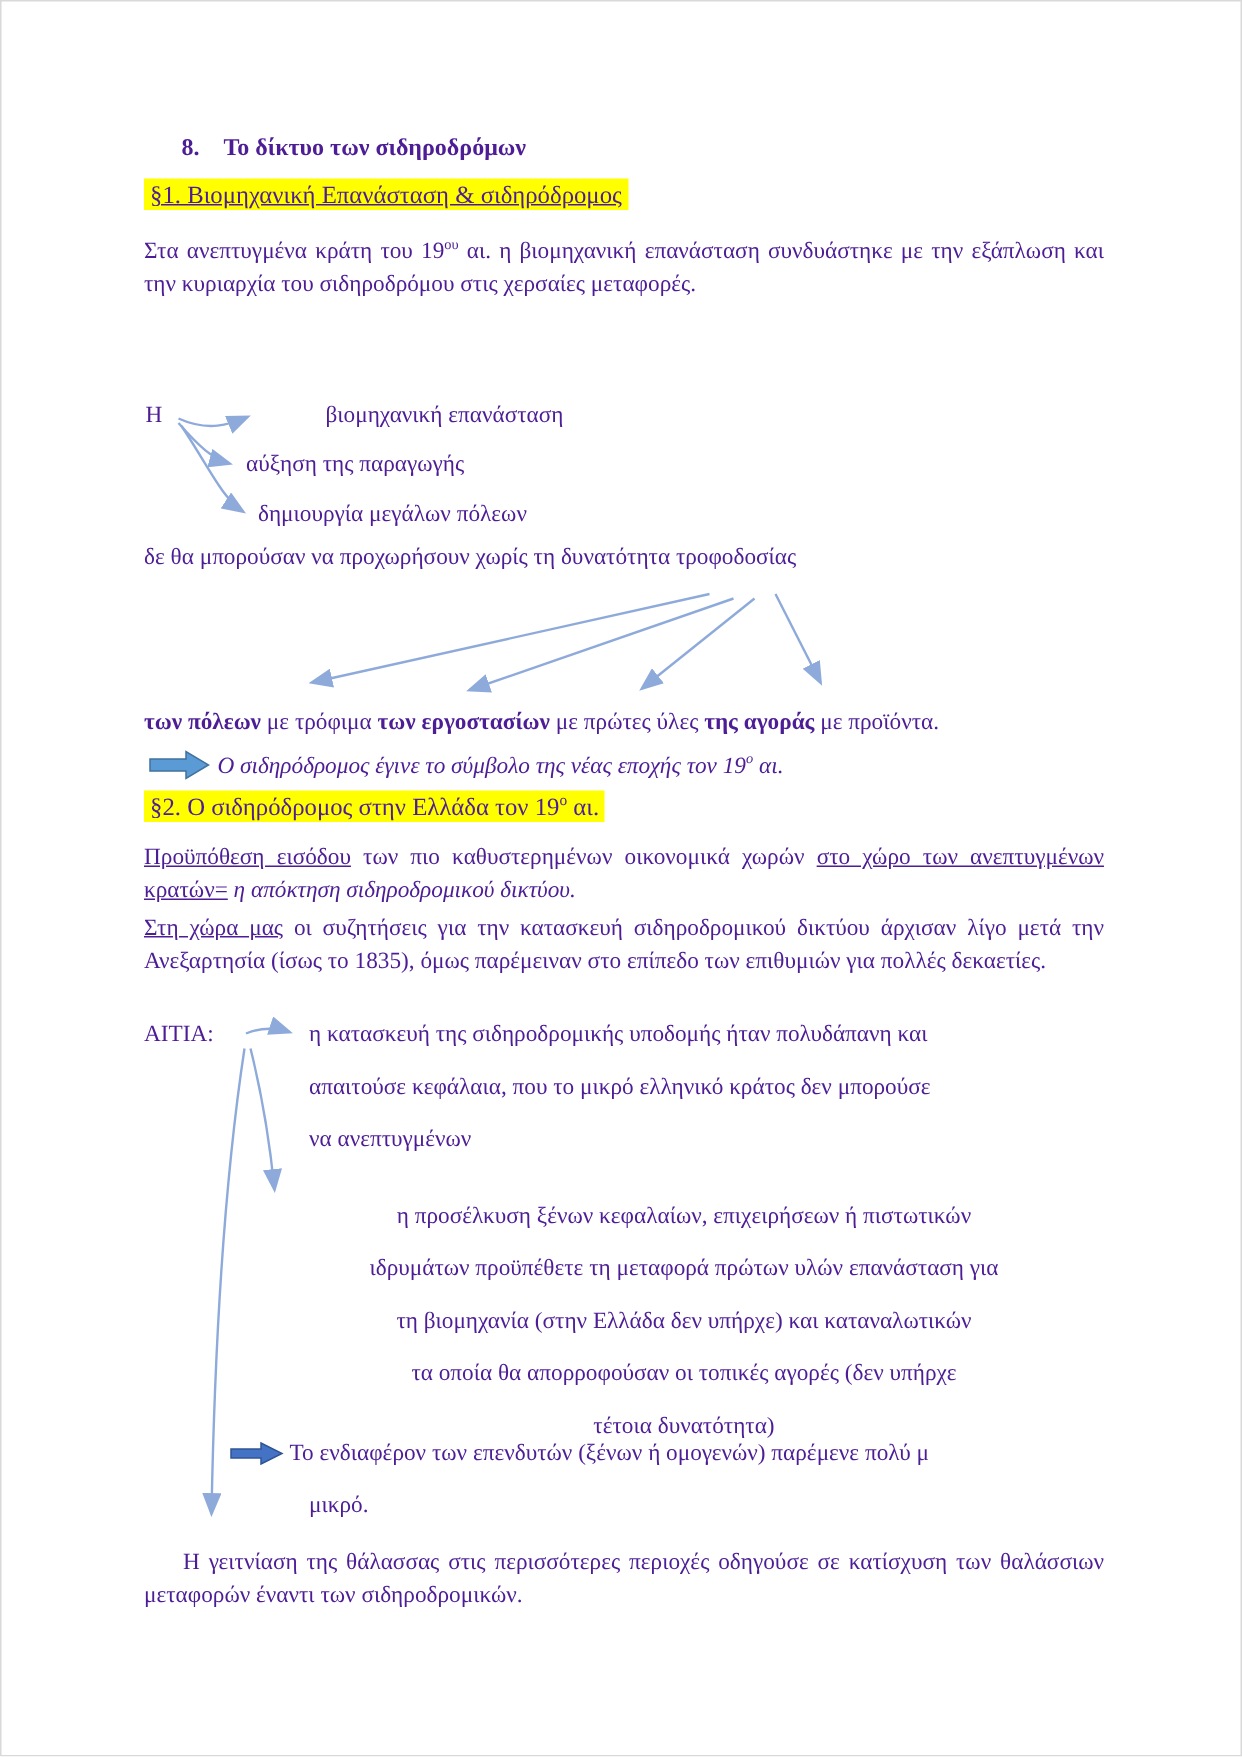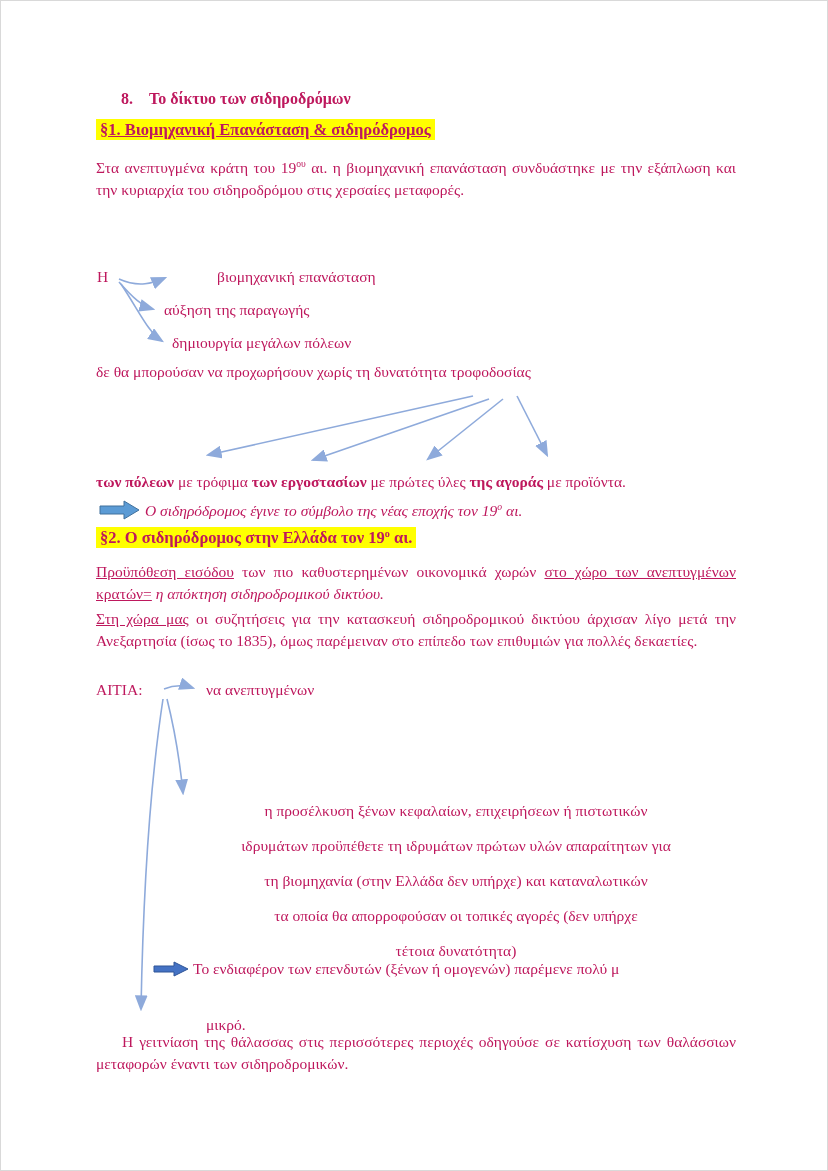--- a/index.html
+++ b/index.html
@@ -3,28 +3,28 @@
 <meta charset="utf-8">
 <style>
   html,body{margin:0;padding:0;background:#ffffff;}
   .page{
     position:relative;
     width:828px;height:1171px;
     background:#ffffff;
     border:1px solid #d9d9d9;
     box-sizing:border-box;
     font-family:"Liberation Serif","DejaVu Serif",serif;
-    color:#be185d;
+    color:#4c1d95;
     overflow:hidden;
   }
   .abs{position:absolute;}
   .overlay{position:absolute;left:0;top:0;pointer-events:none;}
   .title{font-weight:bold;font-size:16px;}
   .title .titletext{margin-left:16px;}
-  .heading{font-weight:bold;font-size:16.5px;}
+  .heading{font-weight:normal;font-size:16.5px;}
   .hl{background:#ffff00;padding:1px 4px;}
   .hl-u{text-decoration:underline;}
   .para{width:640px;text-align:justify;font-size:15.5px;line-height:22px;}
   .line{font-size:15.5px;line-height:20px;white-space:nowrap;}
   .b{font-weight:bold;}
   .i{font-style:italic;}
   .u{text-decoration:underline;}
   sup{font-size:0.62em;line-height:0;}
   .cause{width:500px;font-size:15.5px;}
   .cause-line{height:35px;line-height:20px;white-space:nowrap;}
@@ -85,32 +85,34 @@
   <div class="abs heading" style="left:95px;top:527px;">
     <span class="hl"><span>§2. Ο σιδηρόδρομος στην Ελλάδα τον 19</span><sup>ο</sup><span> αι.</span></span>
   </div>
 
   <div class="abs para" style="left:95px;top:560px;"><span class="u">Προϋπόθεση εισόδου</span><span> των πιο καθυστερημένων οικονομικά χωρών </span><span class="u">στο χώρο των ανεπτυγμένων κρατών=</span><span> </span><span class="i">η απόκτηση σιδηροδρομικού δικτύου.</span></div>
   <div class="abs para" style="left:95px;top:607px;"><span class="u">Στη χώρα μας</span><span> οι συζητήσεις για την κατασκευή σιδηροδρομικού δικτύου άρχισαν λίγο μετά την Ανεξαρτησία (ίσως το 1835), όμως παρέμειναν στο επίπεδο των επιθυμιών για πολλές δεκαετίες.</span></div>
 
   <div class="abs line" style="left:95px;top:679px;">ΑΙΤΙΑ:</div>
 
   <div class="abs cause" style="left:205px;top:679px;">
+    <div class="cause-line">η κατασκευή της σιδηροδρομικής υποδομής ήταν πολυδάπανη και</div>
+    <div class="cause-line">απαιτούσε κεφάλαια, που το μικρό ελληνικό κράτος δεν μπορούσε</div>
     <div class="cause-line">να ανεπτυγμένων</div>
   </div>
 
   <div class="abs cause" style="left:205px;top:800px;text-align:center;">
     <div class="cause-line">η προσέλκυση ξένων κεφαλαίων, επιχειρήσεων ή πιστωτικών</div>
-    <div class="cause-line">ιδρυμάτων προϋπέθετε τη ιδρυμάτων πρώτων υλών απαραίτητων για</div>
+    <div class="cause-line">ιδρυμάτων προϋπέθετε τη μεταφορά πρώτων υλών επανάσταση για</div>
     <div class="cause-line">τη βιομηχανία (στην Ελλάδα δεν υπήρχε) και καταναλωτικών</div>
     <div class="cause-line">τα οποία θα απορροφούσαν οι τοπικές αγορές (δεν υπήρχε</div>
     <div class="cause-line">τέτοια δυνατότητα)</div>
   </div>
 
   <svg class="abs" style="left:152px;top:960px;" width="38" height="16">
     <polygon points="1,5 21,5 21,1 35,8 21,15 21,11 1,11" fill="#4472c4" stroke="#2f5597" stroke-width="1"></polygon>
   </svg>
   <div class="abs line" style="left:192px;top:958px;">Το ενδιαφέρον των επενδυτών (ξένων ή ομογενών) παρέμενε πολύ μ</div>
-  <div class="abs line" style="left:205px;top:993px;margin-top:21px;">μικρό.</div>
+  <div class="abs line" style="left:205px;top:993px;">μικρό.</div>
 
   <div class="abs para indent" style="left:95px;top:1030px;">Η γειτνίαση της θάλασσας στις περισσότερες περιοχές οδηγούσε σε κατίσχυση των θαλάσσιων μεταφορών έναντι των σιδηροδρομικών.</div>
 
 </div>
 
 </body></html>

